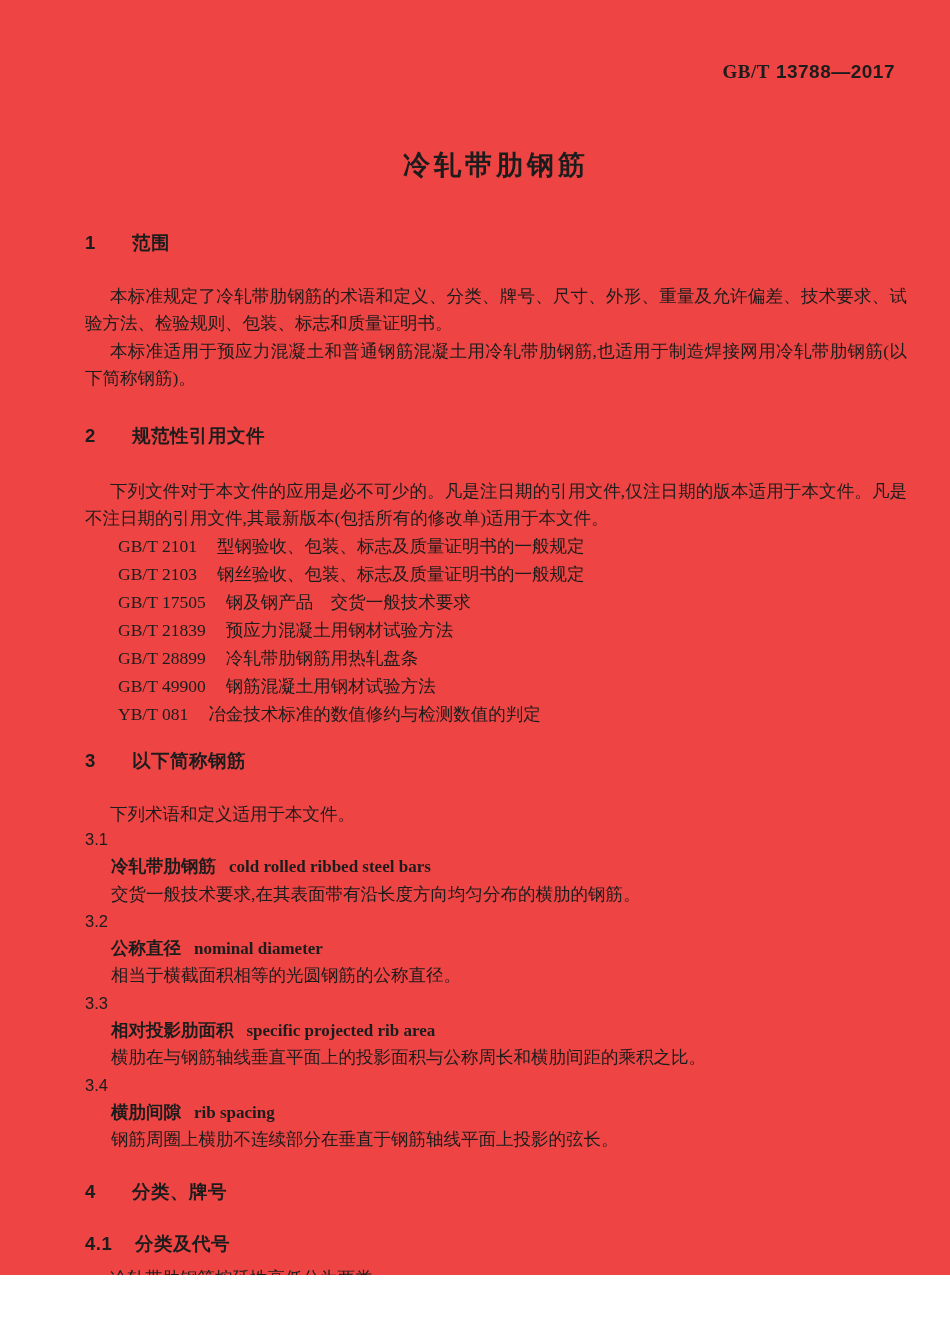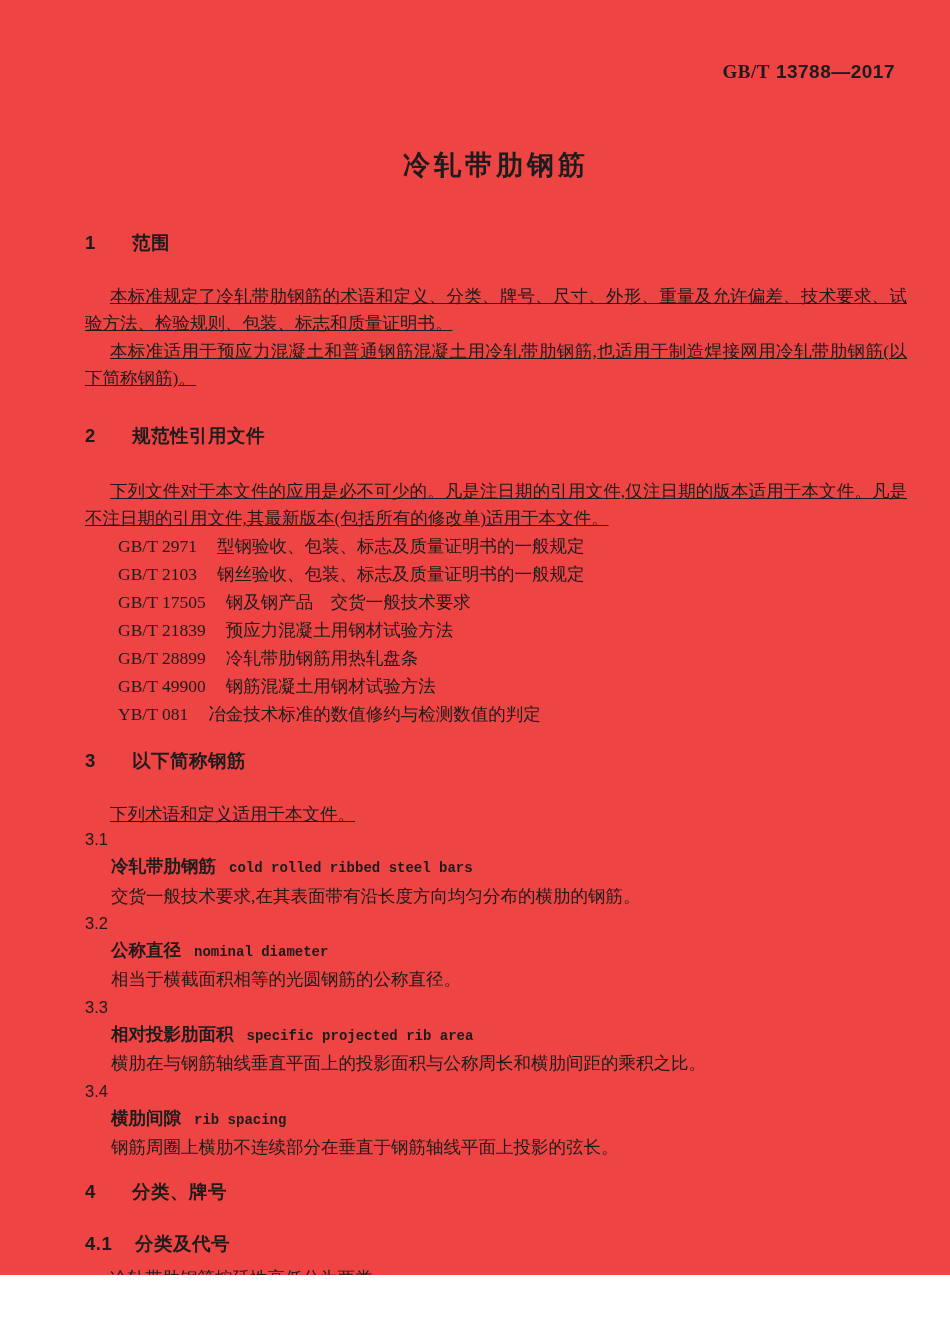--- a/index.html
+++ b/index.html
@@ -41,41 +41,41 @@
   }
   .lv1 .sec-num { display:inline-block; min-width:47px; }
   .lv2 .sec-num { display:inline-block; min-width:50px; }
 
   
   .block {
     position:absolute; left:85px; width:822px;
     font-size:17.5px; line-height:27.4px;
     text-align:justify;
   }
-  .para { text-indent:25px;text-decoration:underline; }
+  .para { text-indent:25px; }
 
   
   .refs { line-height:28px; text-align:left; }
   .ref-line { padding-left:33px; white-space:nowrap; }
   .ref-title { margin-left:20px; }
 
   
   .terms { line-height:27.3px; text-align:left; }
   .term-num {
     font-family:"Liberation Sans","DejaVu Sans",sans-serif;
     font-size:16.5px;
   }
   .term-name { padding-left:26px; }
   .term-zh {
     font-family:"Liberation Sans","DejaVu Sans",sans-serif;
     font-weight:bold; font-size:17.5px;
   }
   .term-en {
-    font-family:Liberation Mono, monospace;
-    font-weight:bold; font-size:14px; margin-left:13px;
+    font-family:Liberation Serif, serif;
+    font-weight:bold; font-size:17px; margin-left:13px;
   }
   .term-def { padding-left:26px; }
 
   
   .page-number {
     position:absolute; top:1292px; right:84px;
     font-size:16px;
   }
 </style>
 </head>
@@ -101,21 +101,21 @@
   <div class="sec-heading lv1" style="top:423px">
     <span class="sec-num">2</span><span class="sec-title">规范性引用文件</span>
   </div>
 
   <div class="block" style="top:478px">
     <p class="para">下列文件对于本文件的应用是必不可少的。凡是注日期的引用文件,仅注日期的版本适用于本文件。凡是不注日期的引用文件,其最新版本(包括所有的修改单)适用于本文件。</p>
   </div>
 
   <div class="block refs" style="top:532px">
     <div class="ref-line">
-      <span class="ref-code">GB/T 2971</span><span class="ref-title">型钢验收、包装、标志及质量证明书的一般规定</span>
+      <span class="ref-code">GB/T 2101</span><span class="ref-title">型钢验收、包装、标志及质量证明书的一般规定</span>
     </div>
     <div class="ref-line">
       <span class="ref-code">GB/T 2103</span><span class="ref-title">钢丝验收、包装、标志及质量证明书的一般规定</span>
     </div>
     <div class="ref-line">
       <span class="ref-code">GB/T 17505</span><span class="ref-title">钢及钢产品　交货一般技术要求</span>
     </div>
     <div class="ref-line">
       <span class="ref-code">GB/T 21839</span><span class="ref-title">预应力混凝土用钢材试验方法</span>
     </div>

